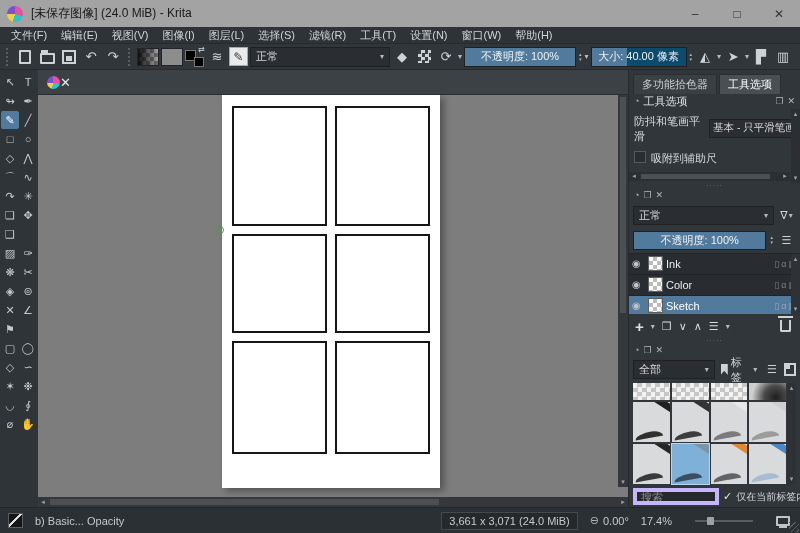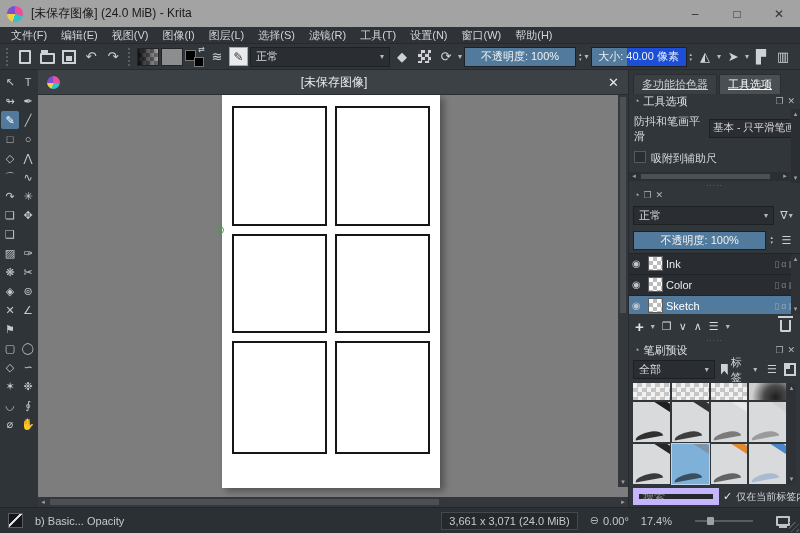--- a/index.html
+++ b/index.html
@@ -35,21 +35,21 @@
   .fgbg { width:20px; height:20px; position:relative; }
   .fgbg .fg { position:absolute; left:0; top:3px; width:11px; height:11px; background:#000; border:1px solid #777; }
   .fgbg .bg { position:absolute; right:1px; bottom:0; width:10px; height:10px; background:#000; border:1px solid #777; }
   .fgbg .swap { position:absolute; right:0; top:-2px; font-size:8px; color:#cfd2d4; }
   .brush-edit { width:19px; height:19px; background:#e9eaeb; border:1px solid #9ab; display:flex; align-items:center; justify-content:center; color:#333; font-size:12px; }
   .combo { height:20px; background:#2a2e32; border:1px solid #1e2124; display:flex; align-items:center; padding:0 5px; gap:4px; }
   .combo .val { flex:1; overflow:hidden; white-space:nowrap; }
   .chev { font-size:8px; color:#b7babc; }
   .blend-combo { width:140px; }
   .checker-ico { width:13px; height:13px; background:repeating-conic-gradient(#cfd2d4 0 25%, #3a3e42 0 50%); background-size:7px 7px; }
-  .slider { position:relative; height:20px; background:#1d4ed8; border:1px solid #1e2124; overflow:hidden; }
+  .slider { position:relative; height:20px; background:#0c4a6e; border:1px solid #1e2124; overflow:hidden; }
   .slider .fill { position:absolute; left:0; top:0; bottom:0; background:#527a9c; }
   .slider .txt { position:relative; display:flex; align-items:center; justify-content:center; height:100%; color:#eef1f3; white-space:nowrap; }
   .op-slider { width:112px; } .sz-slider { width:96px; }
   .spin { display:flex; flex-direction:column; justify-content:center; line-height:5px; font-size:5px; color:#b7babc; padding:0 1px; }
 
   
   .main { position:absolute; top:70px; bottom:26px; left:0; right:0; display:flex; }
 
   .toolbox { width:38px; background:#2f3438; padding:3px 0 0 1px; display:flex; flex-wrap:wrap; align-content:flex-start; }
   .tool { width:18px; height:18px; margin:0 0 1px 0; display:flex; align-items:center; justify-content:center;
@@ -68,21 +68,21 @@
   .canvas-vscroll { position:absolute; top:0; right:0; bottom:10px; width:10px; background:#34383c; display:flex; flex-direction:column; }
   .canvas-vscroll .thumb { flex:0 0 55%; margin:2px 2px; background:#4b5054; }
   .sb-arrow { height:10px; display:flex; align-items:center; justify-content:center; font-size:7px; color:#9da0a3; }
   .canvas-hscroll { height:10px; background:#34383c; display:flex; align-items:center; }
   .canvas-hscroll .thumb { width:66%; height:6px; margin:0 2px; background:#4b5054; }
   .sb-arrow-h { width:10px; display:flex; align-items:center; justify-content:center; font-size:7px; color:#9da0a3; }
 
   
   .dock { width:172px; background:#31363b; border-left:1px solid #26292d; display:flex; flex-direction:column; }
   .dock-tabs { height:25px; display:flex; gap:2px; padding:4px 4px 0 4px; }
-  .dtab { padding:2px 8px 0 8px; background:#3a3f44; border:1px solid #2a2e32; border-bottom:none; border-radius:2px 2px 0 0; color:#ccced0; white-space:nowrap;text-decoration:underline; }
+  .dtab { padding:2px 8px 0 8px; background:#3a3f44; border:1px solid #2a2e32; border-bottom:none; border-radius:2px 2px 0 0; color:#ccced0; white-space:nowrap; }
   .dtab.active { background:#4a4f54; color:#fff; }
   .dpanel-header { height:16px; display:flex; align-items:center; gap:4px; padding:0 5px; }
   .dpanel-header .ttl { flex:1; color:#dfe1e3; }
   .hdr-ico { font-size:9px; color:#b4b7b9; }
   .splitter { height:5px; display:flex; align-items:center; justify-content:center; color:#6b6f73; font-size:7px; letter-spacing:1px; }
 
   .to-row1 { display:flex; align-items:center; padding:5px 5px 3px 5px; gap:4px; position:relative; }
   .to-row1 .lbl { flex:1; }
   .combo-sm { width:86px; height:19px; background:#2a2e32; border:1px solid #1e2124; overflow:hidden; white-space:nowrap; padding:1px 3px; font-size:10.5px; color:#d4d6d8; }
   .to-row2 { display:flex; align-items:flex-start; gap:5px; padding:4px 5px 6px 5px; }
@@ -121,21 +121,21 @@
   .trow { display:flex; gap:2px; margin-bottom:2px; }
   .tile { width:37px; background:#d9dadb; position:relative; overflow:hidden; }
   .tile.small { height:17px; } .tile.big { height:40px; }
   .tile.sel { background:#7fb1d8; outline:1px solid #b5d6ef; }
   .tile.checker { background:repeating-conic-gradient(#c6c6c6 0 25%, #f2f2f2 0 50%); background-size:9px 9px; }
   .tile.smudge { background:radial-gradient(circle at 72% 85%, #1e1e1e 0%, #4a4a4a 38%, #cfcfcf 78%); }
   .pen-bar { position:absolute; right:-5px; top:5px; width:52px; height:7px; transform:rotate(33deg); transform-origin:top right; border-radius:2px; }
   .swish { position:absolute; bottom:4px; left:2px; width:28px; height:6px; border-radius:60% 40% 50% 50%/100% 100% 0 0; transform:rotate(-10deg); opacity:.85; }
   .grid-vscroll { position:absolute; right:0; top:0; bottom:2px; width:9px; background:#2e3236; display:flex; flex-direction:column; justify-content:space-between; }
   .br-search { display:flex; align-items:center; gap:4px; padding:2px 4px; }
-  .search-input { width:86px; height:17px; background:#26292c; border:6px solid #c4b5fd; color:#c6c9cb; font-size:11px; padding:0 4px; font-family:inherit; }
+  .search-input { width:86px; height:17px; background:#26292c; border:4px solid #c4b5fd; color:#c6c9cb; font-size:11px; padding:0 4px; font-family:inherit; }
   .search-input::placeholder { color:#8b8e91; }
   .chk { color:#e8eaec; font-size:11px; }
   .scope-lbl { font-size:10px; color:#d4d6d8; white-space:nowrap; }
 
   
   .statusbar { position:absolute; left:0; right:0; bottom:0; height:26px; background:#2b3034; border-top:1px solid #222629;
                display:flex; align-items:center; padding:0 8px; gap:12px; color:#c6c9cb; }
   .brush-chip { width:15px; height:15px; background:#14161a; border:1px solid #5a5e62;
                 background-image:linear-gradient(135deg, transparent 40%, #ddd 40%, #ddd 52%, transparent 52%); }
   .dims-box { margin-left:auto; border:1px solid #45494d; background:#26292c; padding:2px 7px; }
@@ -276,21 +276,20 @@
         <span class="tool">❉</span>
         <span class="tool">◡</span>
         <span class="tool">∮</span>
         <span class="tool">⌀</span>
         <span class="tool">✋</span>
       </div>
 
     <div class="mdi">
       <div class="subwin-title">
         <span class="logo small"></span>
-        <span class="t">[未保存图像]</span>
         <span class="subwin-close">✕</span>
       </div>
       <div class="canvas-wrap">
         <div class="page">
           <div class="panel" style="left:10px;top:11px;width:95px;height:120px"></div>
           <div class="panel" style="left:113px;top:11px;width:95px;height:120px"></div>
           <div class="panel" style="left:10px;top:139px;width:95px;height:99px"></div>
           <div class="panel" style="left:113px;top:139px;width:95px;height:99px"></div>
           <div class="panel" style="left:10px;top:246px;width:95px;height:113px"></div>
           <div class="panel" style="left:113px;top:246px;width:95px;height:113px"></div>
@@ -414,21 +413,20 @@
         <span>∧</span>
         <span>☰</span>
         <span class="chev">▾</span>
         <span class="i-trash"></span>
       </div>
 
       <div class="splitter">·····</div>
 
       <div class="dpanel-header">
         <span class="hdr-ico">◔</span>
-        <span class="ttl">笔刷预设</span>
         <span class="hdr-ico">❐</span>
         <span class="hdr-ico">✕</span>
       </div>
       <div class="br-ctl">
         <span class="combo br-combo">
           <span class="val">全部</span>
           <span class="chev">▾</span>
         </span>
         <span class="tag-btn">
           <span class="i-bookmark"></span>

